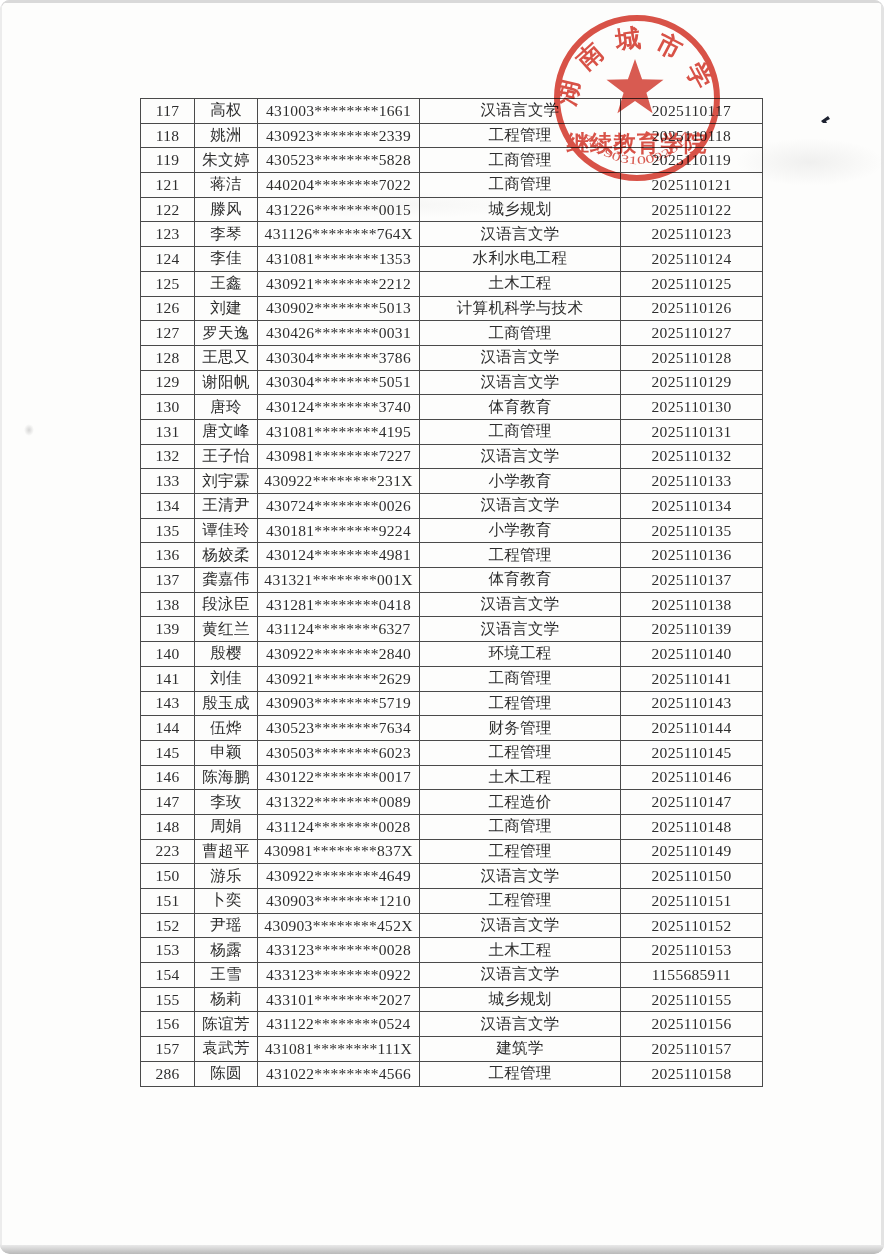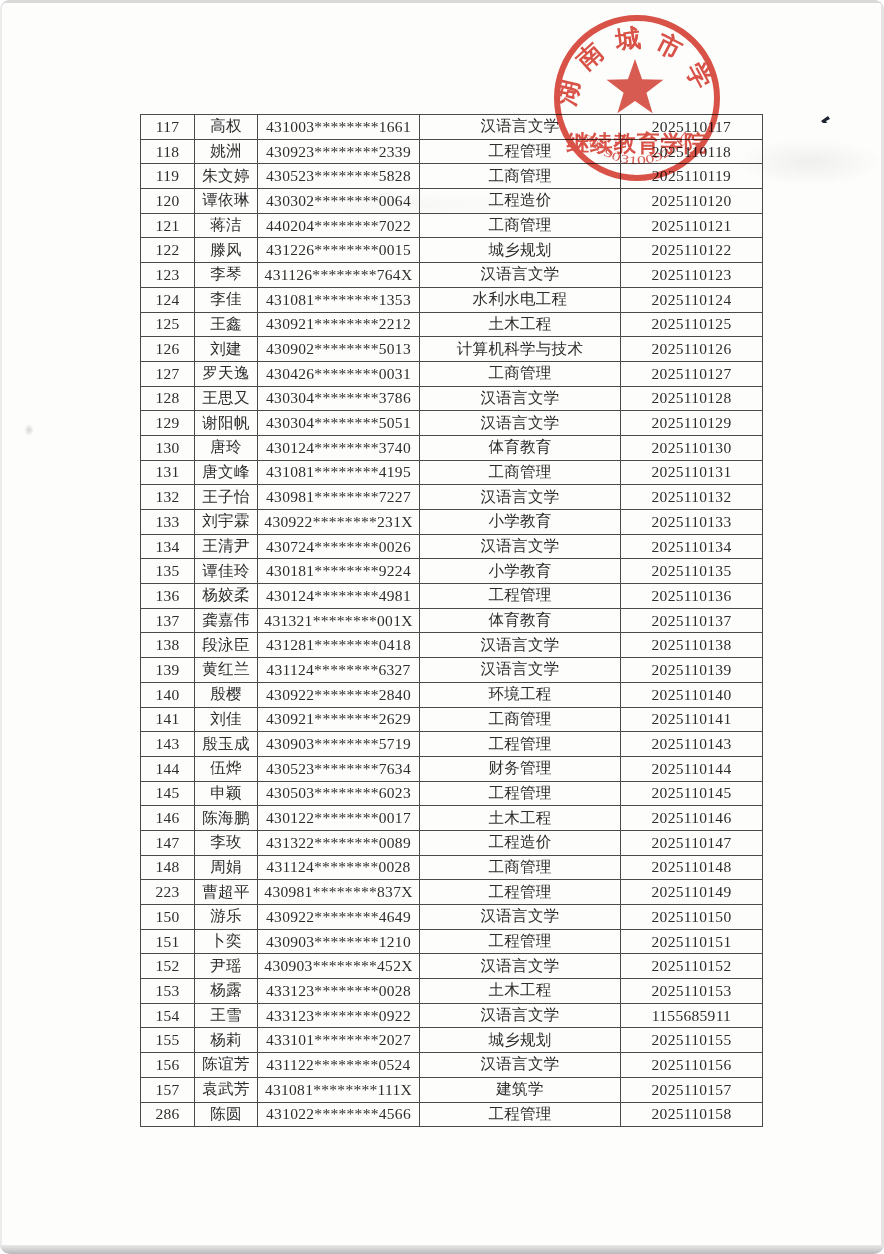--- a/index.html
+++ b/index.html
@@ -11,21 +11,21 @@
     overflow:hidden;
     box-shadow: inset 0 0 0 1px #d8d8d8;
     font-family:"Liberation Serif","DejaVu Serif",serif;
   }
   .edge-top{position:absolute;left:0;top:0;right:0;height:3px;background:#d9d9d9;border-radius:10px 10px 0 0;}
   .edge-bottom{position:absolute;left:0;right:0;bottom:0;height:9px;background:linear-gradient(#e9e9e9,#b9b9b9);border-radius:0 0 10px 10px;}
   .edge-left{position:absolute;left:0;top:3px;bottom:9px;width:2px;background:#ececec;}
   .edge-right{position:absolute;right:0;top:3px;bottom:9px;width:3px;background:#e3e3e3;}
 
   table.roster{
-    position:absolute;left:140px;top:114px;width:622px;
+    position:absolute;left:140px;top:98px;width:622px;
     border-collapse:collapse;table-layout:fixed;
   }
   table.roster td{
     border:1px solid #4a4a4a;
     height:23.7px;
     padding:0;
     text-align:center;
     vertical-align:middle;
     font-size:15.5px;
     color:#2d2d2d;
@@ -89,27 +89,20 @@
       <td class="c-reg">2025110118</td>
     </tr>
         <tr>
       <td class="c-seq">119</td>
       <td class="c-name">朱文婷</td>
       <td class="c-id">430523********5828</td>
       <td class="c-major">工商管理</td>
       <td class="c-reg">2025110119</td>
     </tr>
         <tr>
-      <td class="c-seq">120</td>
-      <td class="c-name">谭依琳</td>
-      <td class="c-id">430302********0064</td>
-      <td class="c-major">工程造价</td>
-      <td class="c-reg">2025110120</td>
-    </tr>
-        <tr>
       <td class="c-seq">121</td>
       <td class="c-name">蒋洁</td>
       <td class="c-id">440204********7022</td>
       <td class="c-major">工商管理</td>
       <td class="c-reg">2025110121</td>
     </tr>
         <tr>
       <td class="c-seq">122</td>
       <td class="c-name">滕风</td>
       <td class="c-id">431226********0015</td>

